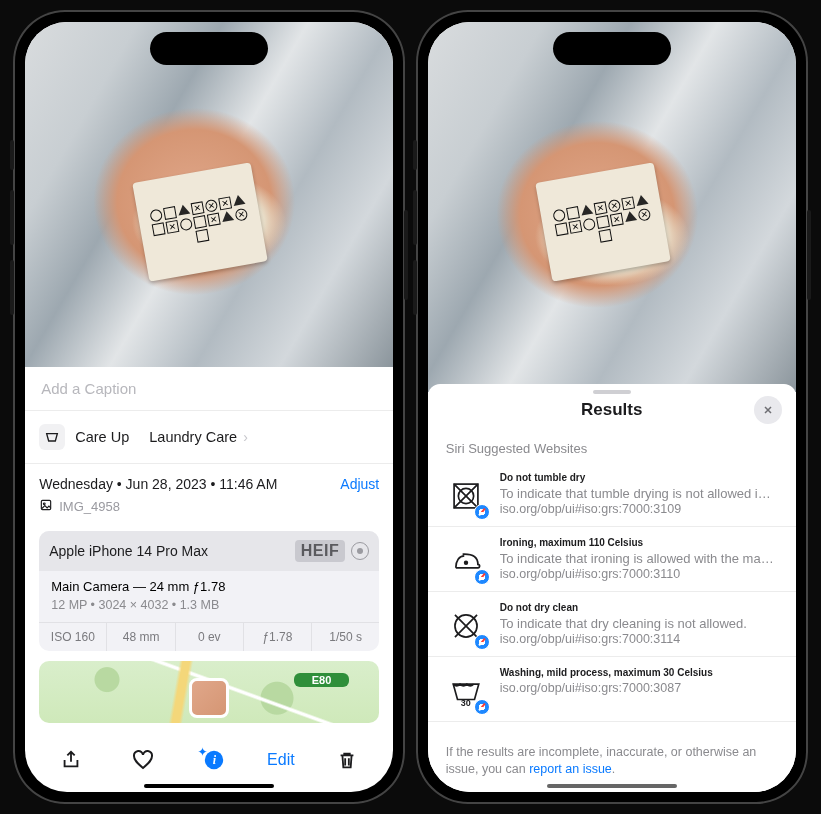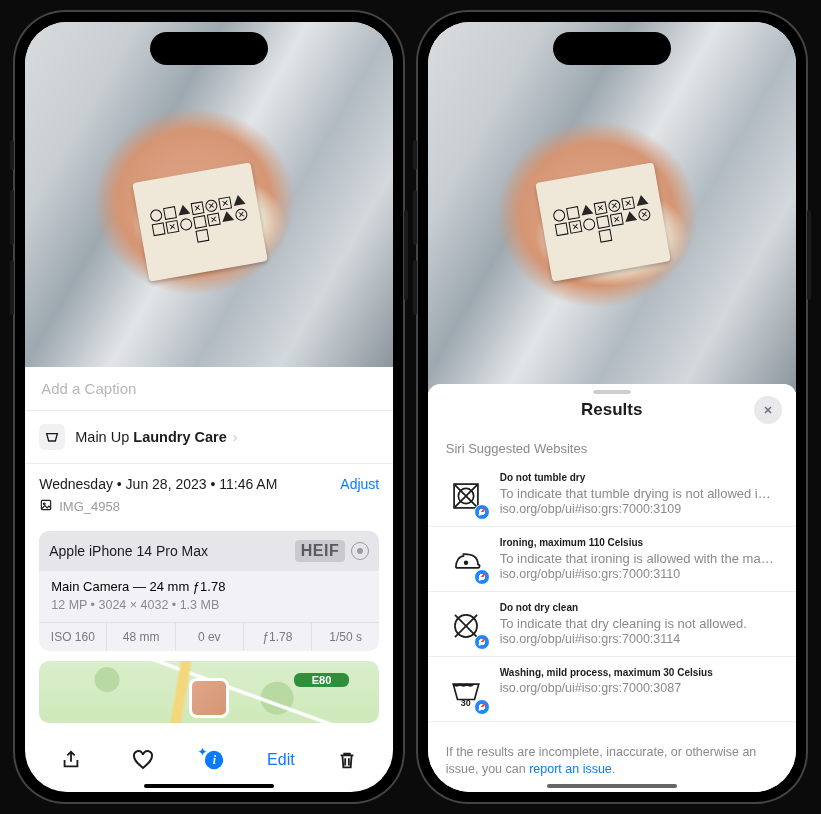--- a/index.html
+++ b/index.html
@@ -109,21 +109,21 @@
     font-size: 14.5px;
     color: #1c1c1e;
   }
   .lookup-row .icon-box {
     width: 26px; height: 26px;
     background: #f1f1f3;
     border-radius: 6px;
     display: flex; align-items: center; justify-content: center;
     color: #555;
   }
-  .lookup-row b { font-weight: 700; }
+  .lookup-row b { font-weight: 400; margin-left: 16px; }
   .lookup-row .chev { color: #c7c7cc; font-size: 14px; margin-left: -4px;}
 
   .meta {
     padding: 12px 14px 6px;
     font-size: 14px;
   }
   .meta-top {
     display: flex;
     justify-content: space-between;
     align-items: center;
@@ -347,21 +347,21 @@
 
     <div class="caption-row">Add a Caption</div>
 
     <div class="lookup-row">
       <span class="icon-box">
         <svg viewBox="0 0 24 24" width="16" height="16">
             <path d="M4 7 h16 L17 18 H7 Z"></path>
           </svg>
       </span>
       <span>
-        <span>Main Up </span><b>Laundry Care</b>
+        <span>Care Up </span><b>Laundry Care</b>
       </span>
       <span class="chev">›</span>
     </div>
 
     <div class="meta">
       <div class="meta-top">
         <span class="dt">Wednesday • Jun 28, 2023 • 11:46 AM</span>
         <span class="adjust">Adjust</span>
       </div>
       <div class="meta-file">

